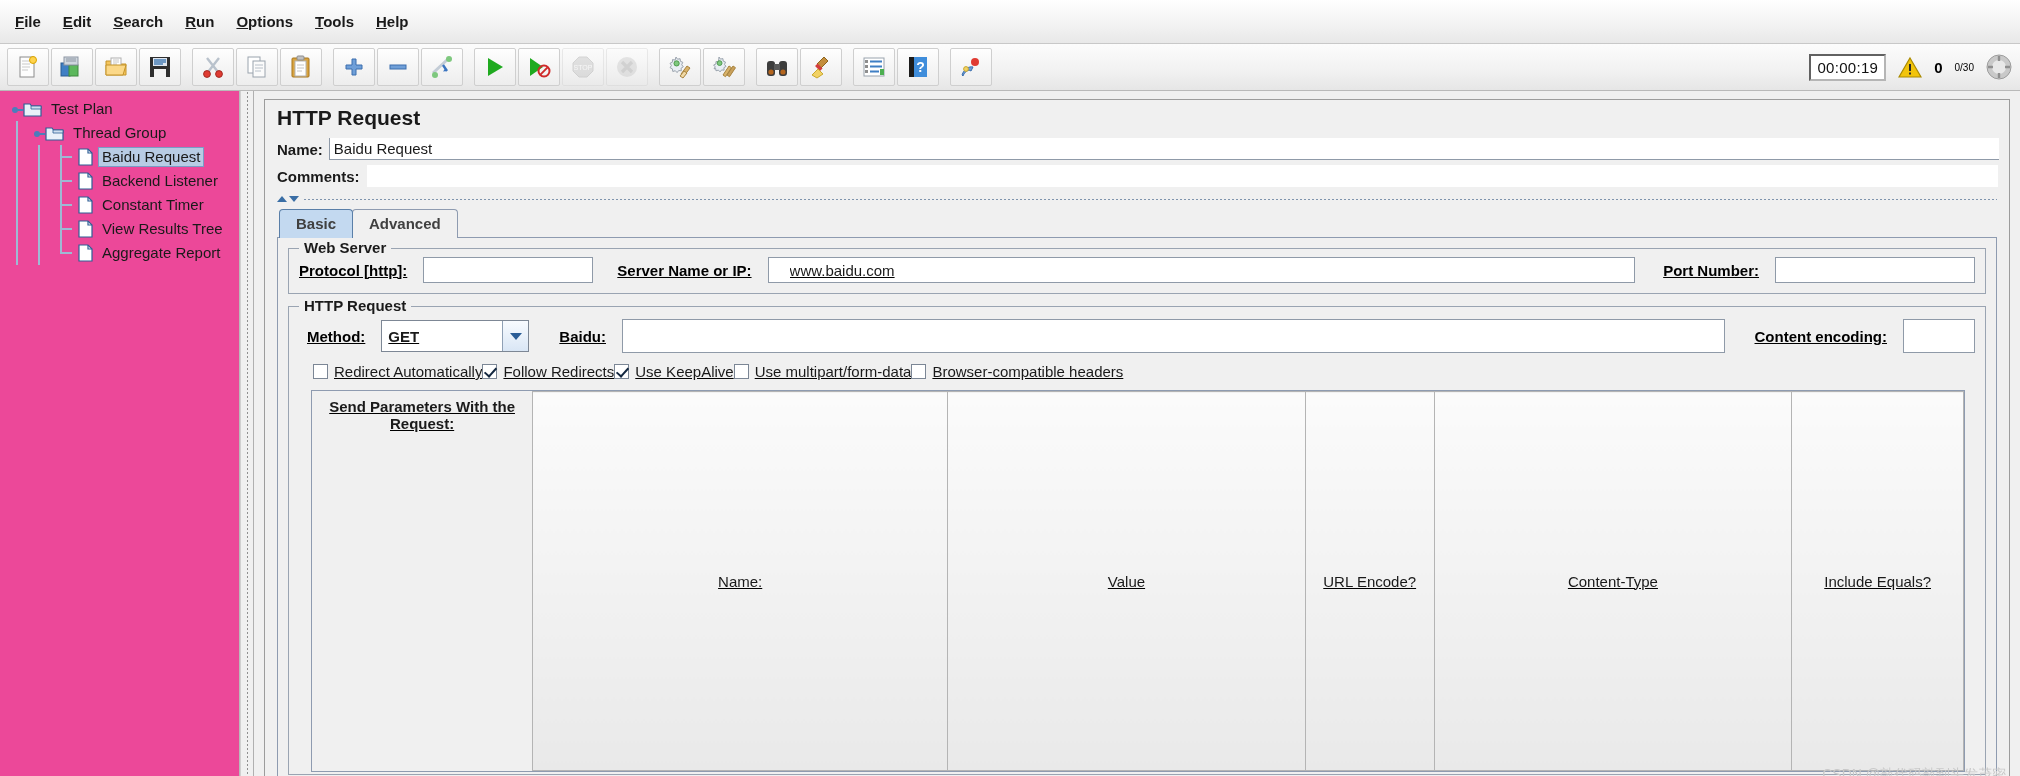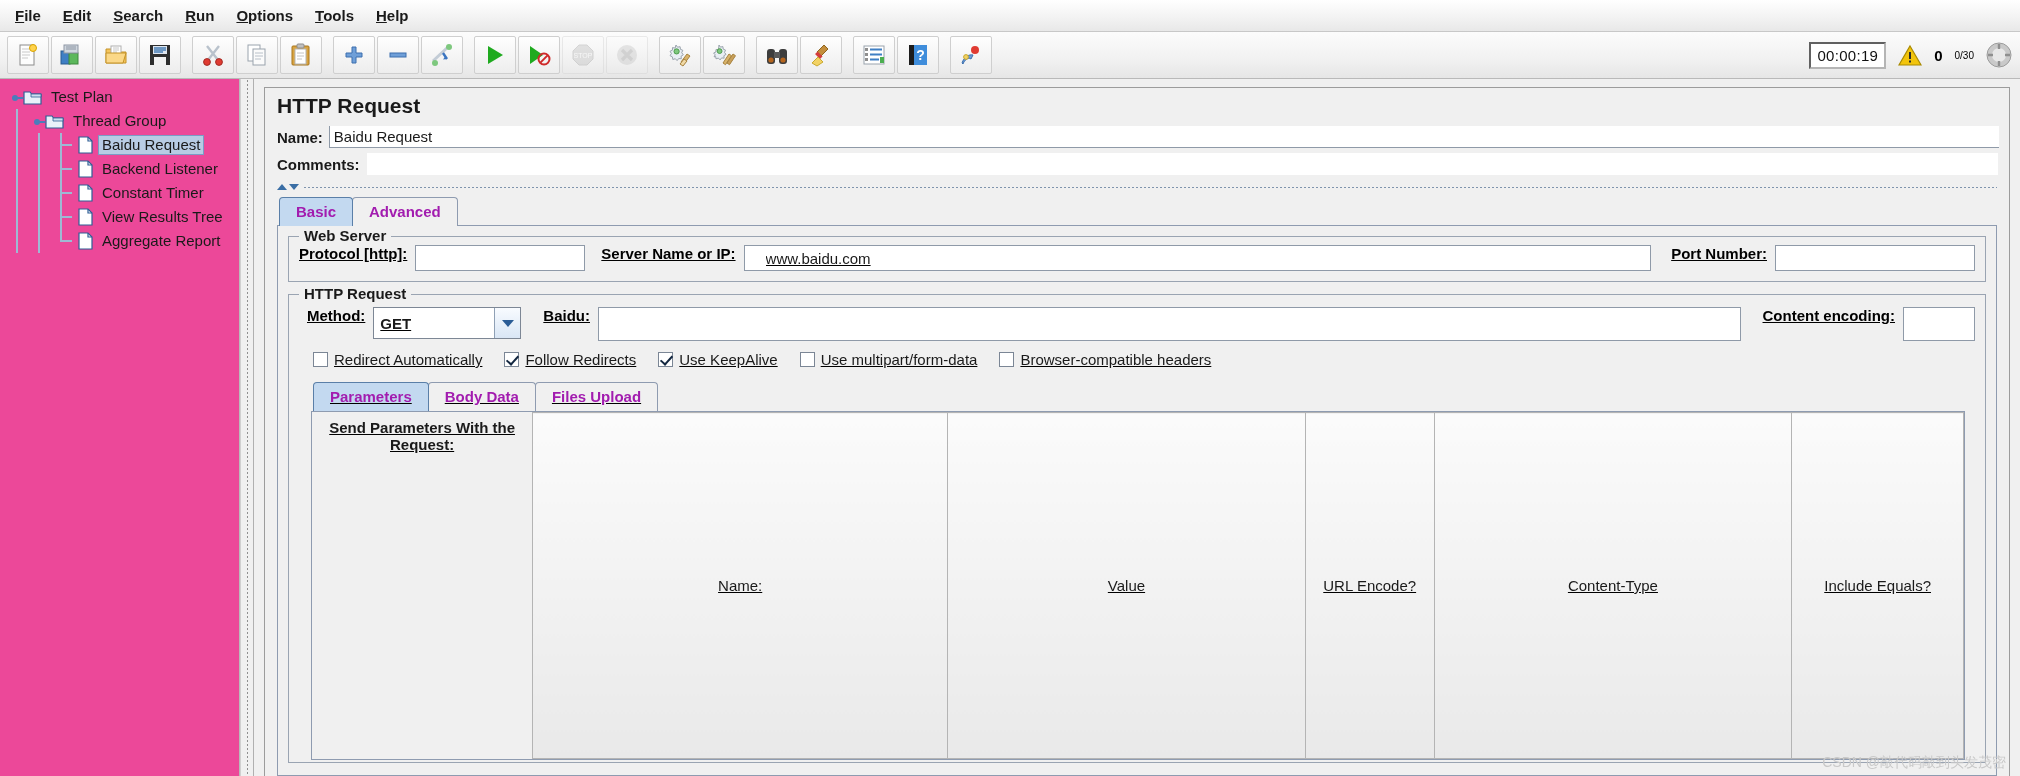--- a/index.html
+++ b/index.html
@@ -7,21 +7,21 @@
     margin: 0; padding: 0;
     width: 2020px; height: 776px;
     overflow: hidden;
     background: #f0f0f0;
     font-family: "Liberation Sans", sans-serif;
   }
   body { font-size: 15px; color: #000; }
 
   
   .menubar {
-    height: 32px;
+    height: 44px;
     background: linear-gradient(to bottom, #ffffff 0%, #f3f3f3 55%, #e8e8e8 100%);
     border-bottom: 1px solid #c8c8c8;
     display: flex;
     align-items: center;
     padding-left: 4px;
   }
   .menu-item {
     padding: 4px 11px;
     font-size: 15px;
     font-weight: bold;
@@ -265,21 +265,21 @@
     display: flex;
     align-items: flex-end;
     padding: 4px 0 0 14px;
     position: relative;
     z-index: 2;
   }
   .tab {
     padding: 5px 16px 6px 16px;
     font-size: 15px;
     font-weight: bold;
-    color: #a21caf;
+    color: #404040;
     border: 1px solid #8e9bb0;
     border-bottom: none;
     background: #f0f0f0;
     border-radius: 4px 4px 0 0;
     margin-right: -1px;
     cursor: default;
     position: relative;
   }
   .tab.active {
     background: #c3d9f0;
@@ -312,21 +312,22 @@
     position: absolute;
     top: -10px; left: 10px;
     background: #f0f0f0;
     padding: 0 5px;
     font-size: 15px;
     font-weight: bold;
     color: #1a1a1a;
   }
   .gb-row {
     display: flex;
-    gap: 0;
+    align-items: center;
+    gap: 8px;
   }
   .field-label {
     font-weight: bold;
     font-size: 15px;
     white-space: nowrap;
     margin-right: 8px;
   }
   .text-input {
     border: 1px solid #8f9aa8;
     background: #ffffff;
@@ -366,21 +367,20 @@
     width: 0; height: 0;
     border-left: 6px solid transparent;
     border-right: 6px solid transparent;
     border-top: 7px solid #2a5c96;
   }
 
   
   .checkrow {
     display: flex;
     align-items: center;
-    gap: 22px;
     padding: 8px 4px 10px 14px;
     flex-wrap: nowrap;
   }
   .chk {
     display: flex; align-items: center; gap: 6px;
     font-size: 15px; color: #1a1a1a;
     cursor: default; white-space: nowrap;
   }
   .chkbox {
     width: 15px; height: 15px;
@@ -892,25 +892,20 @@
             <label class="chk">
               <span class="chkbox"></span>
               <span>Use multipart/form-data</span>
             </label>
             <label class="chk">
               <span class="chkbox"></span>
               <span>Browser-compatible headers</span>
             </label>
           </div>
 
-          <div class="tabstrip" style="padding-left:14px;">
-            <div class="tab active">Parameters</div>
-            <div class="tab">Body Data</div>
-            <div class="tab">Files Upload</div>
-          </div>
 
           <div class="params-wrap">
             <div class="params-caption">Send Parameters With the Request:</div>
             <table class="params">
               <thead>
                 <tr>
                   <th style="width:29%">Name:</th>
                   <th style="width:25%">Value</th>
                   <th style="width:9%">URL Encode?</th>
                   <th style="width:25%">Content-Type</th>

